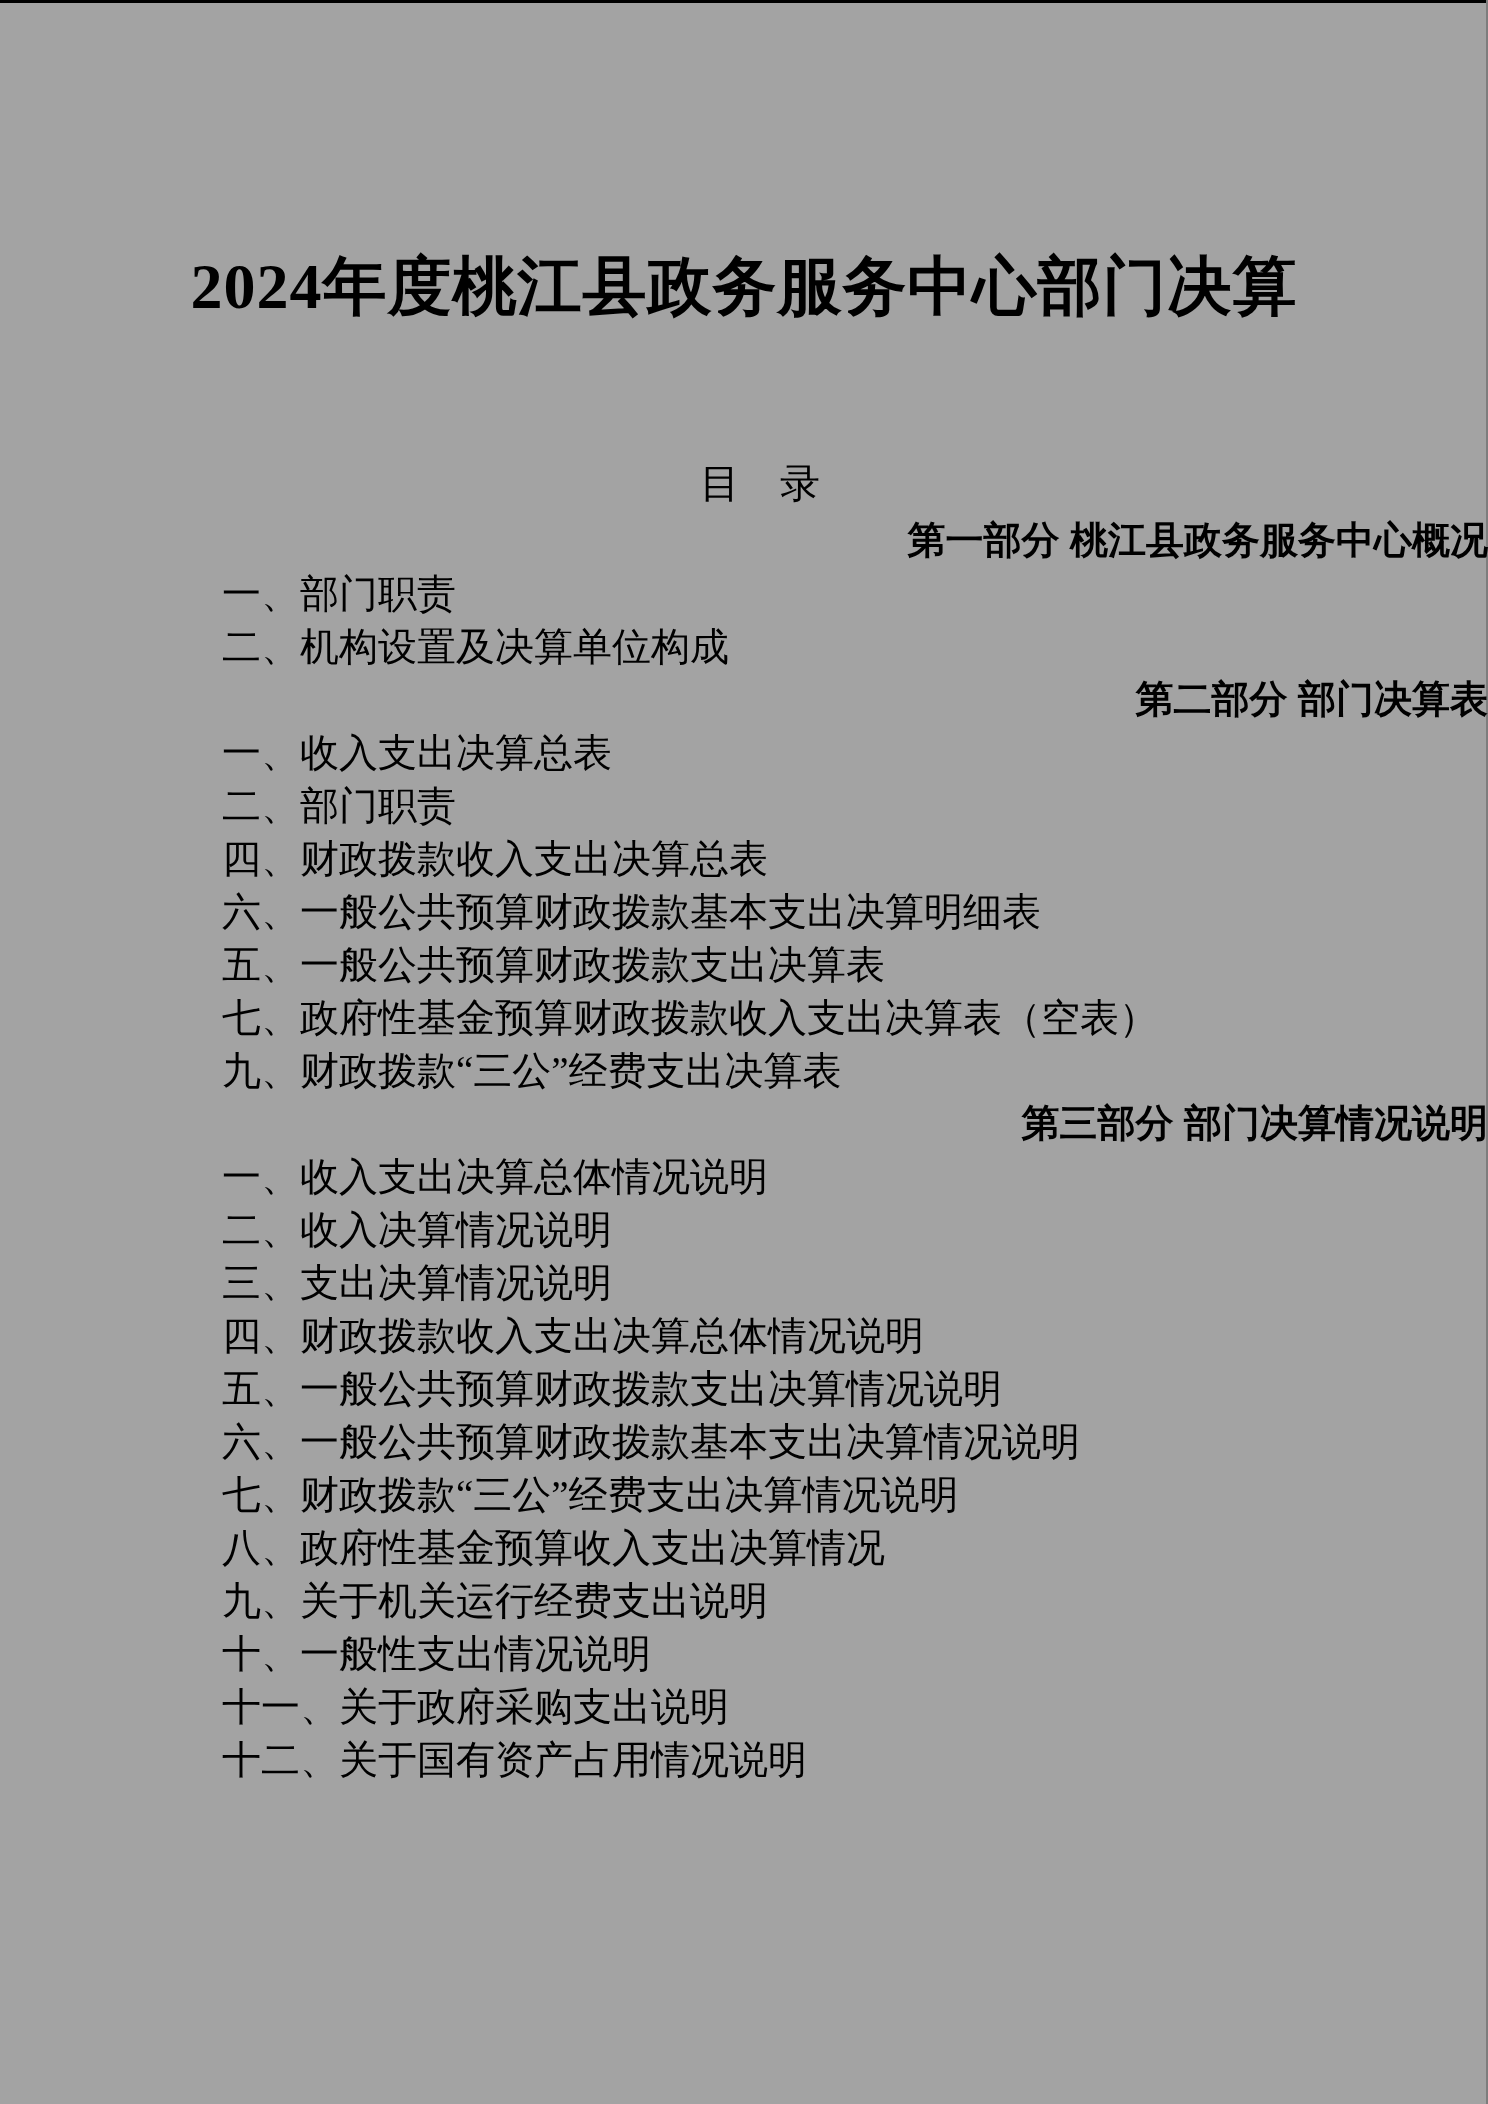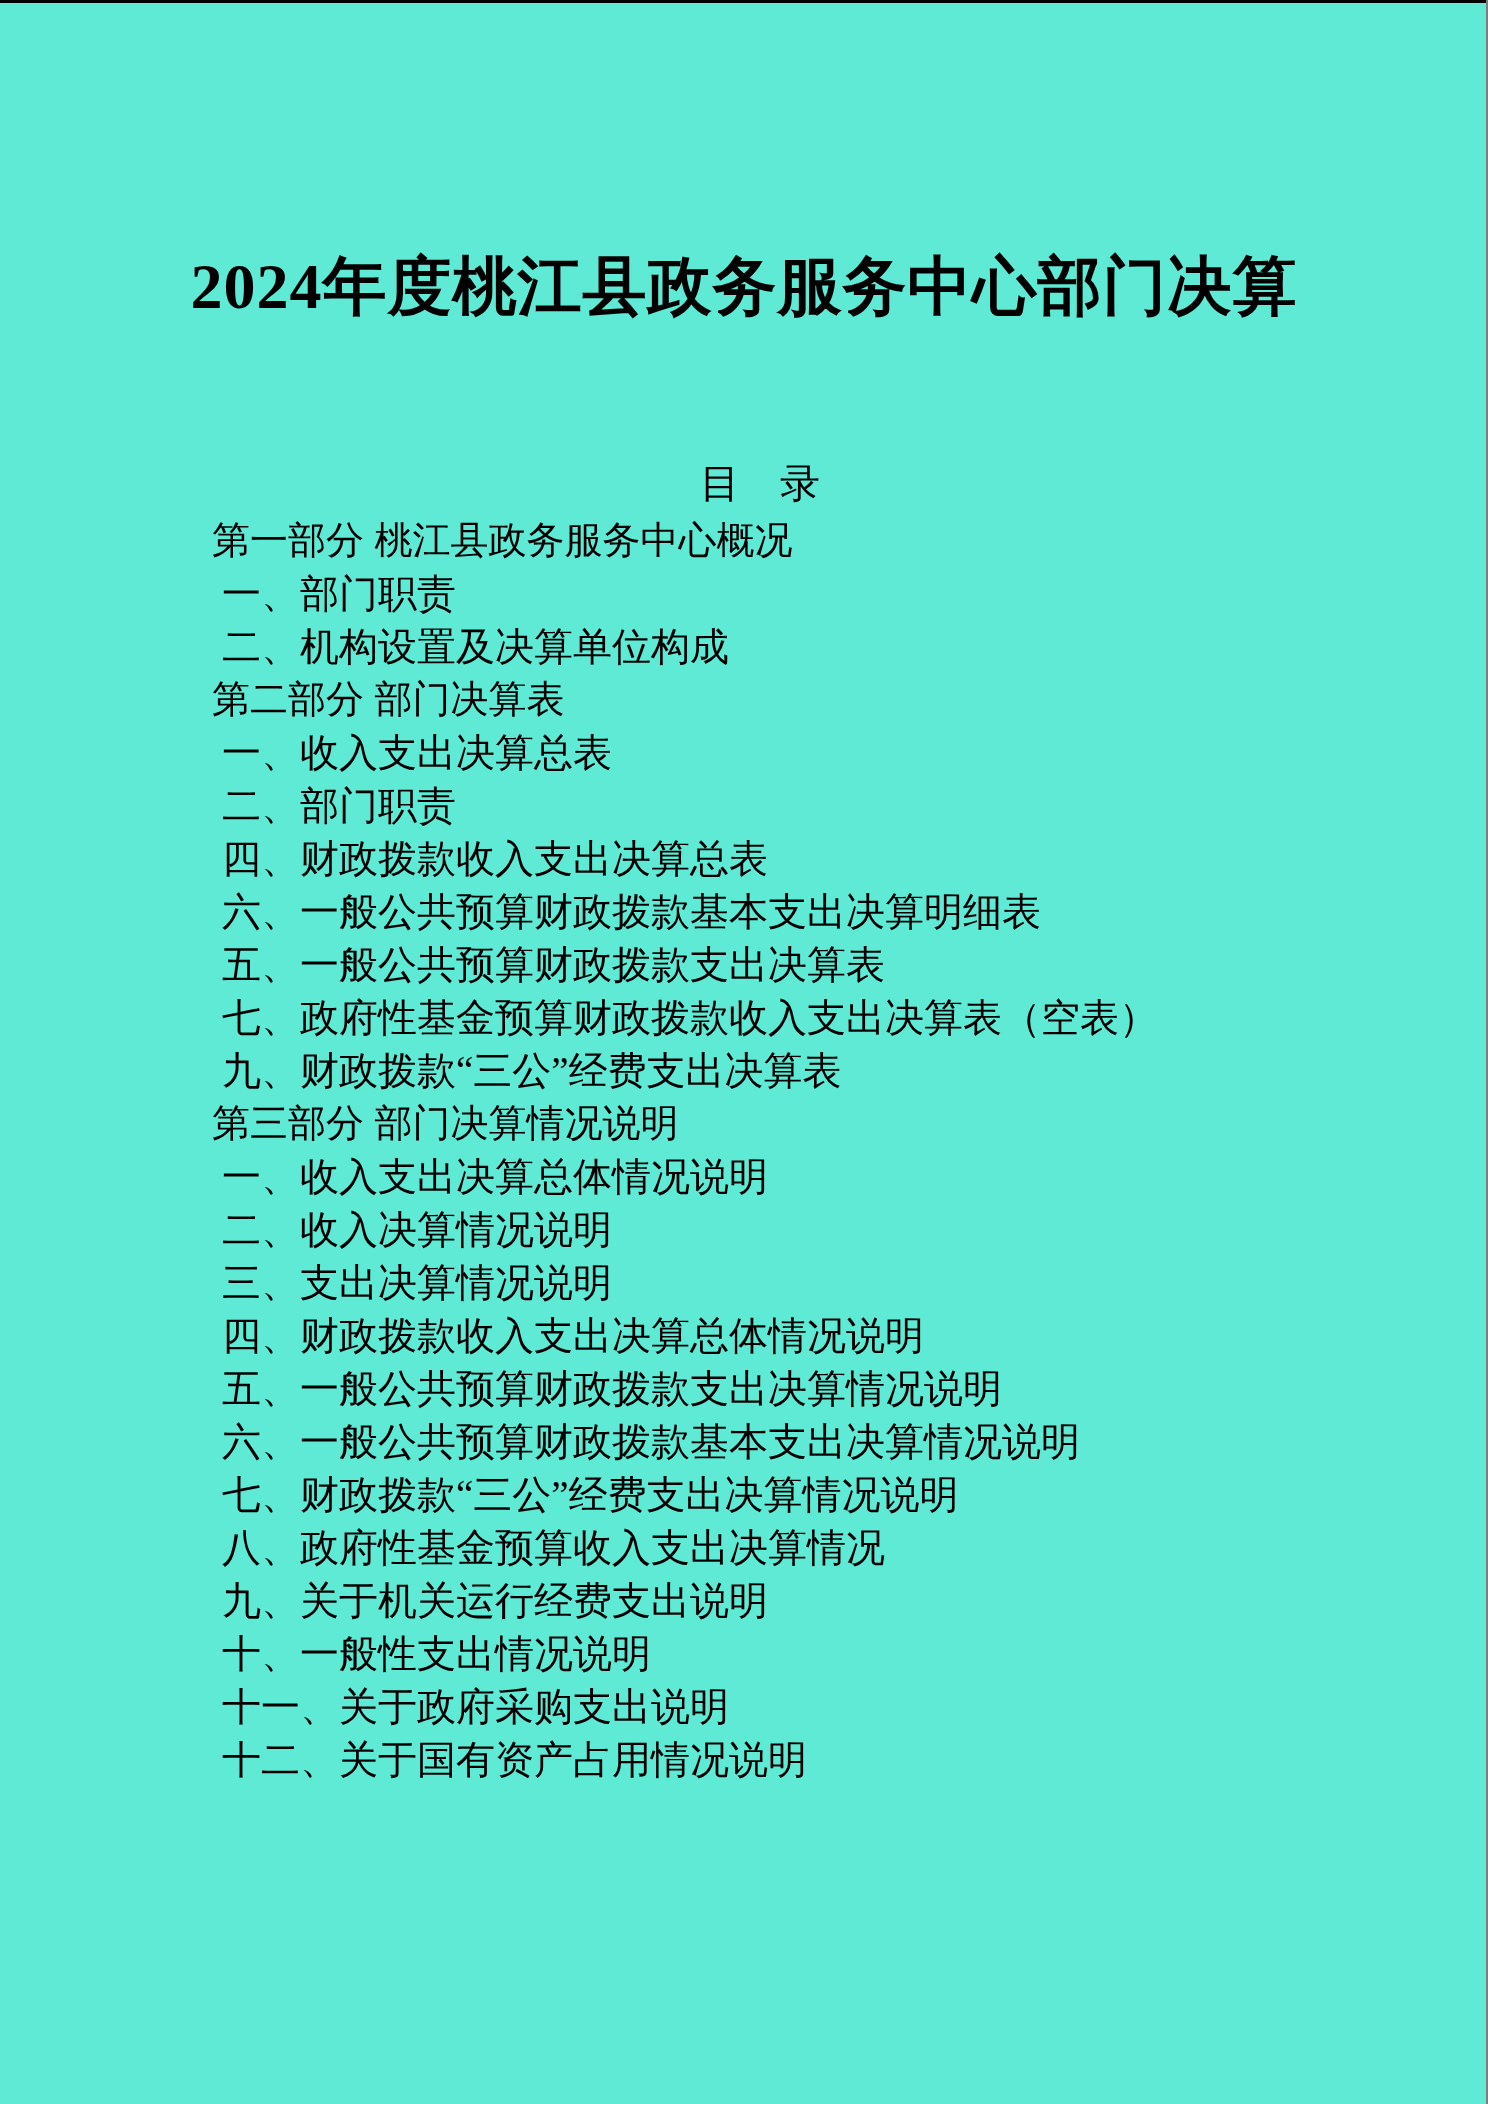--- a/index.html
+++ b/index.html
@@ -11,21 +11,21 @@
     height: 2104px;
     background: #ffffff;
     color: #000000;
     position: relative;
     overflow: hidden;
     font-family: "Liberation Serif", serif;
   }
   .page {
     position: absolute;
     inset: 0;
-    background: #5eead4;
+    background: #a3a3a3;
     padding-left: 20px;
   }
   .top-border {
     position: absolute;
     top: 0;
     left: 0;
     width: 1488px;
     height: 3px;
     background: #000000;
   }
@@ -69,22 +69,23 @@
   }
   .toc-row {
     height: 53px;
     line-height: 53px;
     font-size: 39px;
     white-space: nowrap;
   }
   .toc-section {
     padding-left: 212px;
     font-family: "Liberation Sans", sans-serif;
-    font-weight: normal;
+    font-weight: bold;
     font-size: 38px;
+    text-align: right;
   }
   .toc-item {
     padding-left: 222px;
     font-family: "Liberation Serif", serif;
     font-weight: normal;
   }
 </style>
 </head>
 <body>
 

